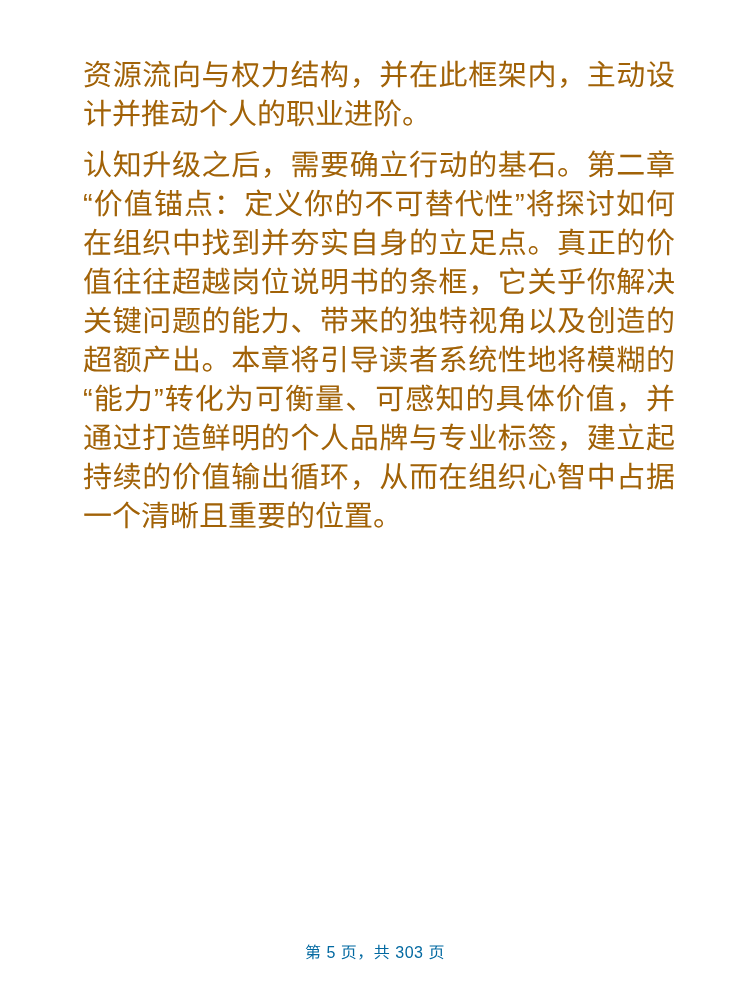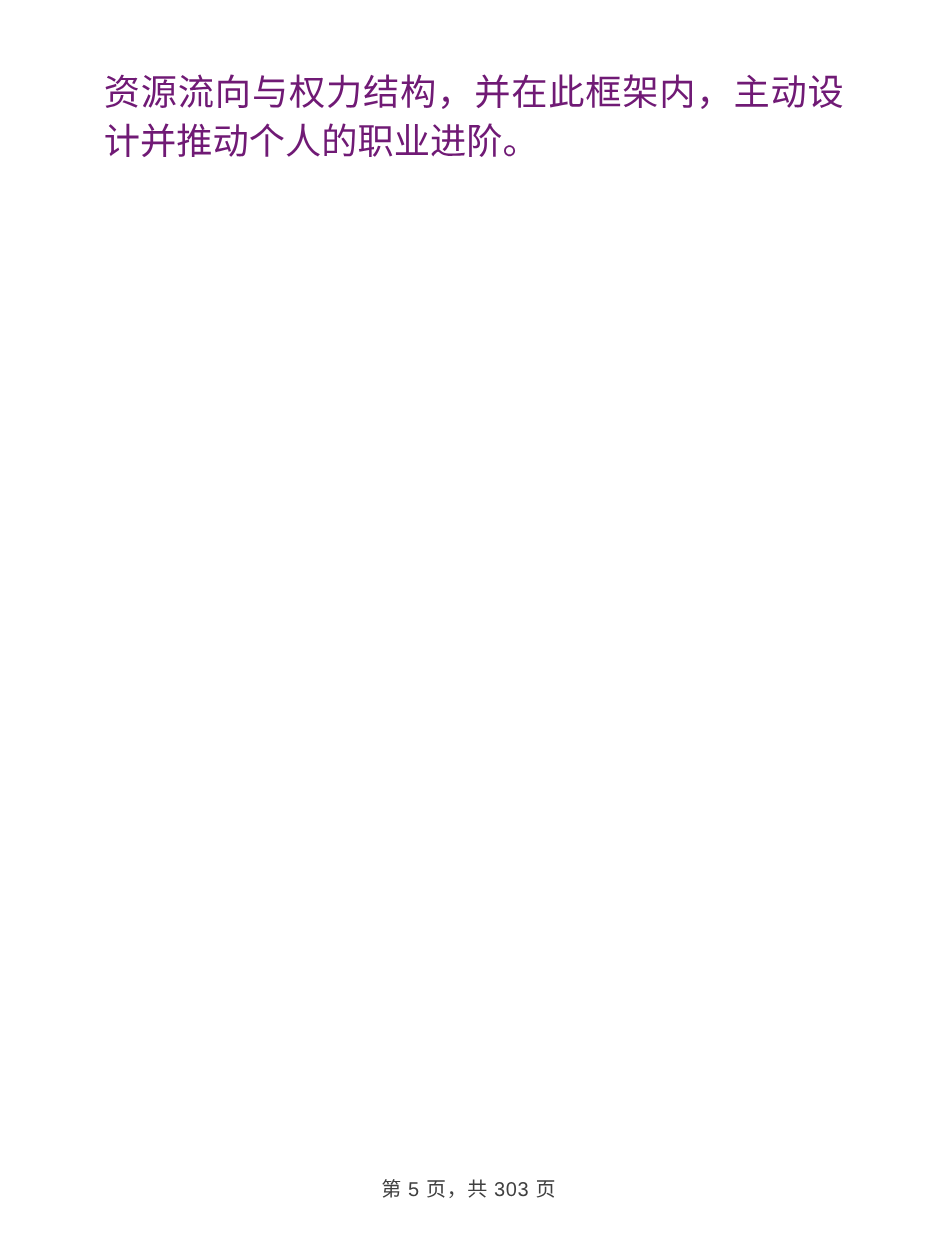--- a/index.html
+++ b/index.html
@@ -16,49 +16,50 @@
     width: 750px;
     height: 1000px;
     background: #ffffff;
     box-sizing: border-box;
   }
   .doc-body {
     position: absolute;
     top: 56px;
     left: 83px;
     width: 592px;
-    color: #701a75;
+    color: #a16207;
     font-size: 29px;
     line-height: 39px;
     text-align: justify;
     text-justify: inter-ideograph;
     word-break: break-all;
   }
   .doc-body p {
     margin: 0 0 12px 0;
     padding: 0;
   }
   .doc-body p:last-child {
     margin-bottom: 0;
   }
   .page-footer {
     position: absolute;
     top: 943px;
     left: 0;
     width: 750px;
     text-align: center;
-    color: #404040;
+    color: #0369a1;
     font-size: 16px;
     line-height: 20px;
     letter-spacing: 0.5px;
   }
 </style>
 </head>
 <body>
 
 <div class="page">
   <div class="doc-body">
     <p>资源流向与权力结构，并在此框架内，主动设计并推动个人的职业进阶。</p>
+    <p>认知升级之后，需要确立行动的基石。第二章“价值锚点：定义你的不可替代性”将探讨如何在组织中找到并夯实自身的立足点。真正的价值往往超越岗位说明书的条框，它关乎你解决关键问题的能力、带来的独特视角以及创造的超额产出。本章将引导读者系统性地将模糊的“能力”转化为可衡量、可感知的具体价值，并通过打造鲜明的个人品牌与专业标签，建立起持续的价值输出循环，从而在组织心智中占据一个清晰且重要的位置。</p>
   </div>
   <div class="page-footer">
     <span>第 5 页，共 303 页</span>
   </div>
 </div>
 
 </body></html>

